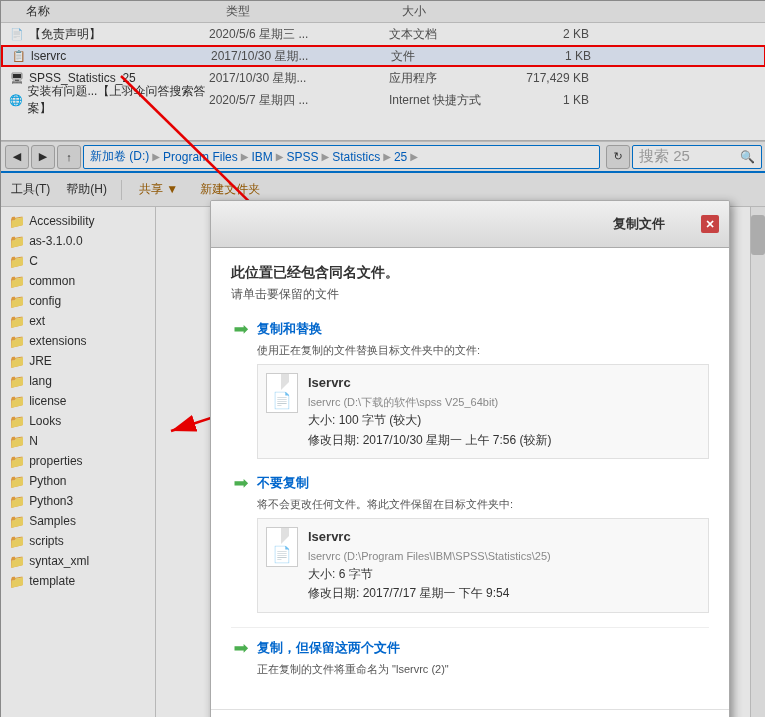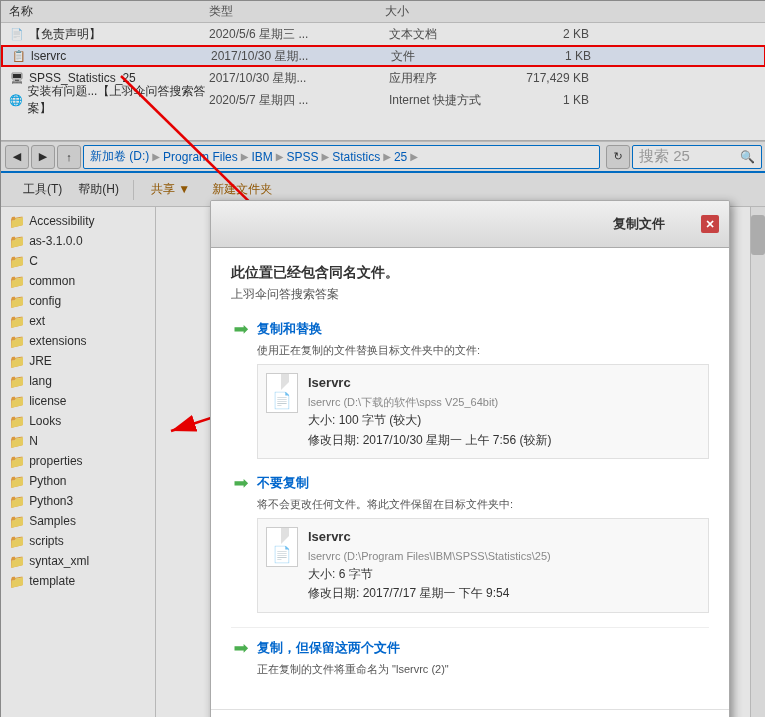--- a/index.html
+++ b/index.html
@@ -29,21 +29,21 @@
       width: 765px;
       height: 140px;
       background: white;
       border-bottom: 1px solid #bbb;
     }
 
     .file-list-header-row {
       display: flex;
       background: #f0f0f0;
       border-bottom: 1px solid #ccc;
-      padding: 3px 8px;
+      padding: 3px 25px;
       height: 22px;
       align-items: center;
       font-size: 12px;
       color: #333;
     }
 
     .file-row {
       display: flex;
       align-items: center;
       padding: 2px 8px;
@@ -126,21 +126,21 @@
     .toolbar-area {
       position: absolute;
       top: 172px;
       left: 0;
       width: 765px;
       height: 34px;
       background: #f0f0f0;
       border-bottom: 1px solid #ccc;
       display: flex;
       align-items: center;
-      padding: 0 16px;
+      padding: 0 4px;
       gap: 4px;
     }
 
     .toolbar-label {
       font-size: 12px;
       color: #333;
       padding: 2px 6px;
       cursor: pointer;
     }
 
@@ -611,21 +611,21 @@
 <div class="dialog-overlay">
   <div class="dialog">
 
     <div class="dialog-titlebar">
       <span class="dialog-title">复制文件</span>
       <div class="dialog-close">✕</div>
     </div>
 
     <div class="dialog-body">
       <div class="dialog-main-text">此位置已经包含同名文件。</div>
-      <div class="dialog-sub-text">上羽伞问答搜索答案</div>
+      <div class="dialog-sub-text">请单击要保留的文件</div>
 
       <div class="dialog-option">
         <div class="option-header">
           <span class="option-icon">➡</span>
           <span class="option-title">复制和替换</span>
         </div>
         <div class="option-desc">使用正在复制的文件替换目标文件夹中的文件:</div>
         <div class="file-preview-box">
           <div class="file-preview-icon">
             <span class="file-preview-icon-inner">📄</span>

